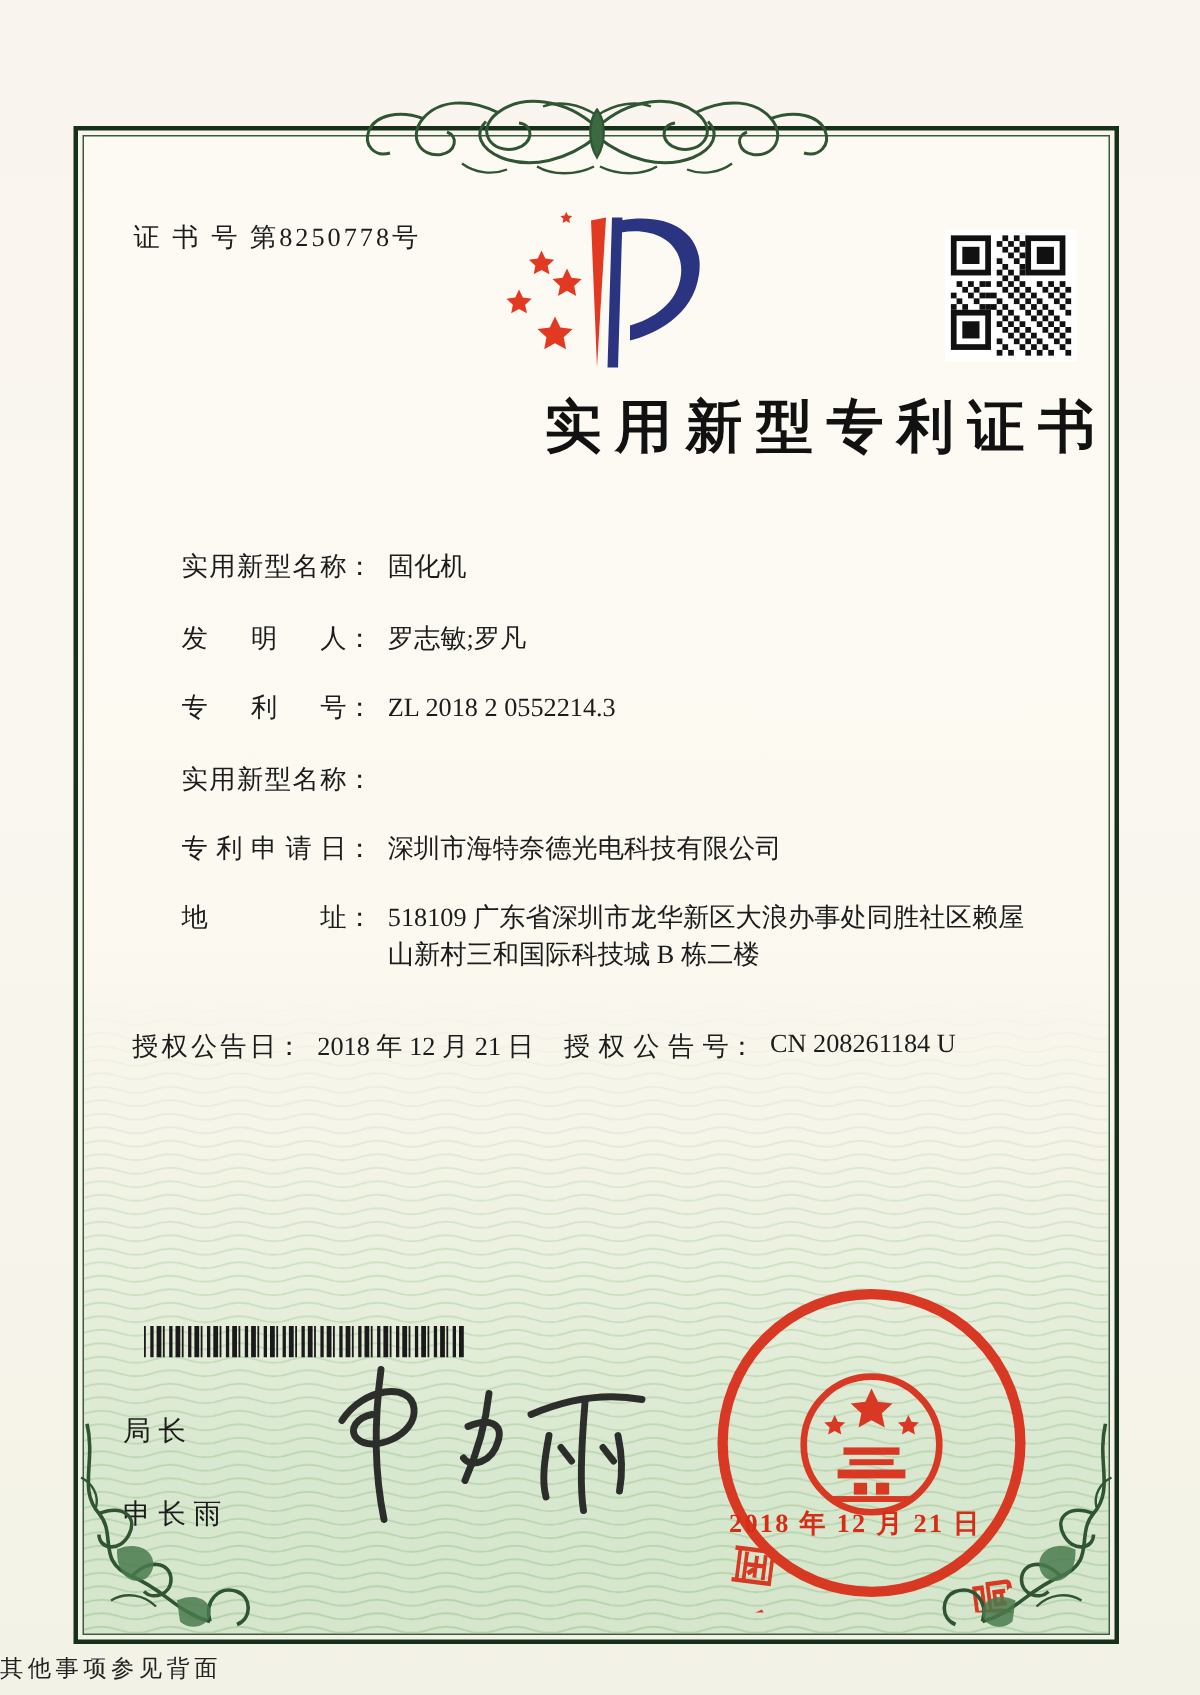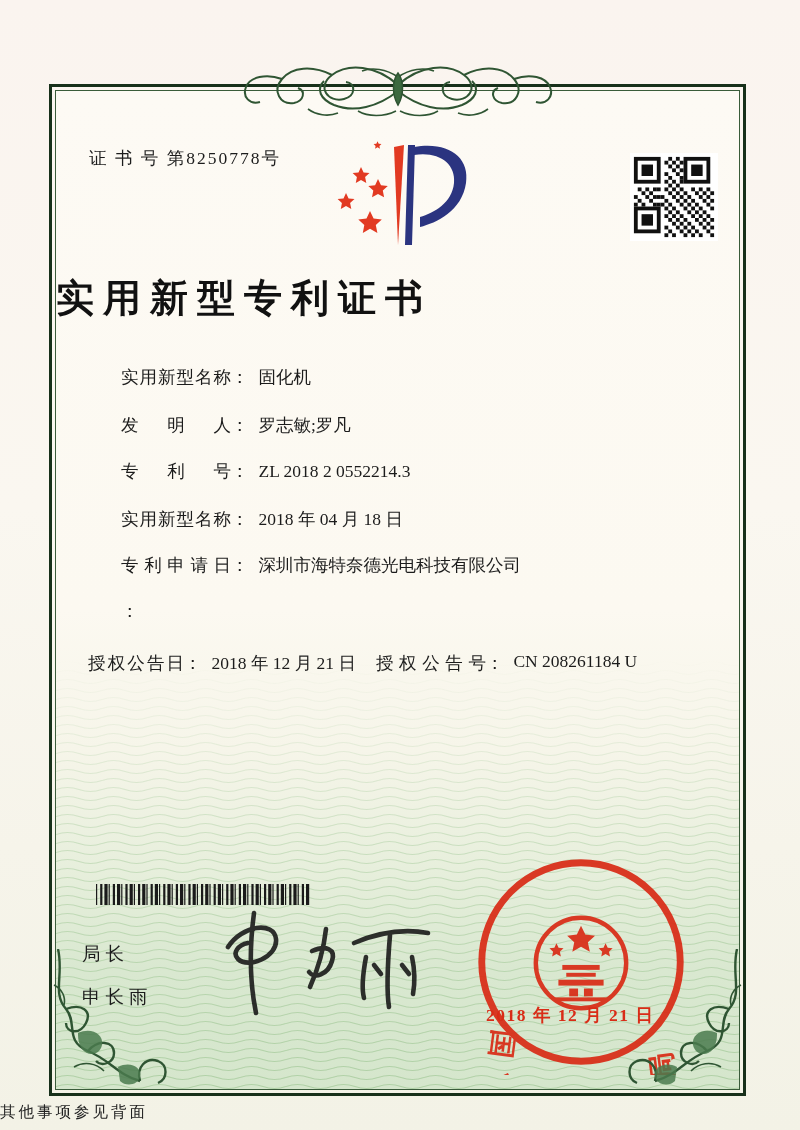--- a/index.html
+++ b/index.html
@@ -13,34 +13,34 @@
     position:absolute; left:55px; top:90px; width:685px; height:1000px;
     border:1px solid #3a5c3a;
     outline:3px solid #17301a; outline-offset:3px;
     background:linear-gradient(180deg,#fdfaf4 0%,#fcf9f1 52%,#f6f5e9 66%,#e7efdc 78%,#d9e8d0 88%,#d5e6cc 100%);
   }
   .waves { position:absolute; left:0; right:0; bottom:0; height:430px; pointer-events:none; }
   .ornament { position:absolute; pointer-events:none; }
   .cert-no { position:absolute; left:33px; top:55px; font-size:17.5px; letter-spacing:2px; }
   .logo { position:absolute; left:272px; top:48px; }
   .qr { position:absolute; left:574px; top:62px; background:#fff; padding:2px; }
-  .title { position:absolute; left:0; top:182px; width:100%; text-align:left;
+  .title { position:absolute; left:0; top:168px; width:100%; text-align:right;
            font-size:38px; font-weight:700; letter-spacing:9px; color:#111; }
   .row { position:absolute; left:32px; width:628px; display:flex; font-size:17.5px; line-height:1.45;margin-left:33px; }
   .lbl { width:110px; text-align:justify; text-align-last:justify; flex:none; }
   .colon { flex:none; margin-right:10px; }
   .val { flex:1; }
   .dualrow { position:absolute; left:32px; width:640px; display:flex; font-size:17.5px; }
   .dual-item { display:flex; }
   .paras { position:absolute; left:32px; top:602px; width:632px; font-size:16.5px;
            line-height:27px; text-align:justify; }
   .paras p { text-indent:2em; }
   .barcode { position:absolute; left:40px; top:793px; }
   .signer { position:absolute; left:26px; top:850px; font-size:18.5px; letter-spacing:5px; }
-  .signer div + div { margin-top:18px; }
+  .signer div + div { margin-top:30px; }
   .signature { position:absolute; left:152px; top:812px; opacity:.88; }
   .seal { position:absolute; left:412px; top:758px; opacity:.93; }
   .seal-date { position:absolute; left:430px; top:912px; font-size:17.5px; color:#d92c17;
                letter-spacing:1.5px; font-weight:600; }
   .page-info { position:absolute; left:0; top:963px; width:100%; text-align:center;
                font-size:15.5px; letter-spacing:1px; }
   .back-note { position:absolute; left:0; top:1102px; width:100%; 
                font-size:15.5px; letter-spacing:3px; color:#222; }
 </style>
 </head>
@@ -219,31 +219,35 @@
       <span class="val">罗志敏;罗凡</span>
     </div>
     <div class="row" style="top:368px">
       <span class="lbl">专利号</span>
       <span class="colon">：</span>
       <span class="val">ZL 2018 2 0552214.3</span>
     </div>
     <div class="row" style="top:416px">
       <span class="lbl">实用新型名称</span>
       <span class="colon">：</span>
-      <span class="val">2018 年 04 月 18 日</span>
     </div>
     <div class="row" style="top:462px">
       <span class="lbl">专利申请日</span>
       <span class="colon">：</span>
       <span class="val">深圳市海特奈德光电科技有限公司</span>
     </div>
     <div class="row" style="top:508px">
-      <span class="colon">：</span>
-    </div>
-    <div class="dualrow" style="top:560px">
+      <span class="lbl">地址</span>
+      <span class="colon">：</span>
+      <span class="val">
+        <div>518109 广东省深圳市龙华新区大浪办事处同胜社区赖屋</div>
+        <div>山新村三和国际科技城 B 栋二楼</div>
+      </span>
+    </div>
+    <div class="dualrow" style="top:594px">
       <span class="dual-item">
         <span class="lbl" style="width:96px">授权公告日</span>
         <span class="colon">：</span>
         <span>2018 年 12 月 21 日</span>
       </span>
       <span class="dual-item" style="margin-left:20px">
         <span class="lbl" style="width:110px">授权公告号</span>
         <span class="colon">：</span>
         <span>CN 208261184 U</span>
       </span>

